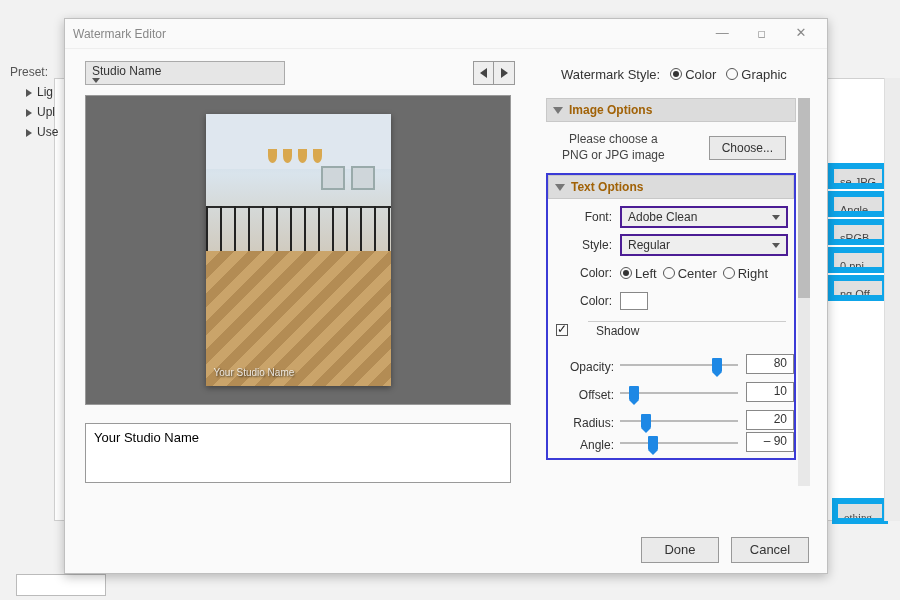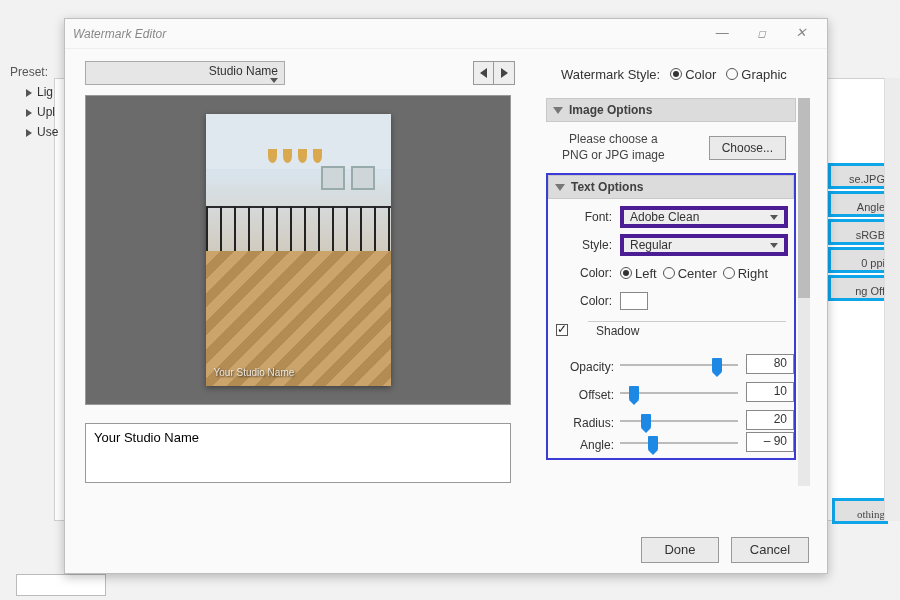--- a/index.html
+++ b/index.html
@@ -7,35 +7,35 @@
   .app { position:relative; width:900px; height:600px; overflow:hidden; }
 
   
   .bg { position:absolute; inset:0; background:#f2f2f2; }
   .bg-left { position:absolute; left:10px; top:35px; width:200px; }
   .preset-label { position:absolute; left:10px; top:65px; color:#555; }
   .bg-left li { list-style:none; padding:3px 0; }
   .bg-left .tri { display:inline-block; width:0; height:0; border-top:4px solid transparent; border-bottom:4px solid transparent; border-left:6px solid #555; margin-right:5px; vertical-align:middle;}
   .bg-inner-box { position:absolute; left:54px; top:78px; width:840px; height:443px; background:#fff; border:1px solid #d0d0d0; }
   .bg-right-panel { position:absolute; right:12px; top:85px; width:60px; }
-  .bg-right-item { height:26px; line-height:26px; background:#e0e0e0; border:3px solid #0ea5e9; margin-bottom:2px; padding-left:6px; font-size:11px; color:#444; overflow:hidden; white-space:nowrap;text-align:right;}
+  .bg-right-item { height:26px; line-height:26px; background:#e0e0e0; border:6px solid #0ea5e9; margin-bottom:2px; padding-left:6px; font-size:11px; color:#444; overflow:hidden; white-space:nowrap;}
   .bg-scrollbar-r { position:absolute; right:0; top:78px; width:16px; height:443px; background:#ececec; border-left:1px solid #ddd;}
   .bg-right-item.last { position:absolute; right:12px; top:498px; width:56px;font-family:Liberation Serif, serif; }
 
   
   .dialog { position:absolute; left:64px; top:18px; width:764px; height:556px; background:#fafafa; border:1px solid #bfbfbf; box-shadow:0 3px 10px rgba(0,0,0,0.25); }
-  .titlebar { height:30px; line-height:30px; padding:0 8px; color:#888; display:flex; justify-content:space-between; align-items:center; border-bottom:1px solid #eee;font-style:italic;}
+  .titlebar { height:30px; line-height:30px; padding:0 8px; color:#888; display:flex; justify-content:space-between; align-items:center; border-bottom:1px solid #eee;}
   .titlebar .buttons span { display:inline-block; width:36px; text-align:center; color:#888; font-size:13px;}
   .titlebar .buttons span.sq { font-size:10px; }
   .dialog-body { display:flex; padding:12px 16px 10px 20px; height:505px; }
 
   
   .left-col { width:430px; }
   .top-controls { display:flex; align-items:center; gap:8px;}
-  .preset-select { width:200px; height:24px; border:1px solid #aaa; background:#e6e6e6; padding:2px 6px; display:flex; justify-content:space-between; align-items:flex-end; font-size:12px;flex-direction:column;}
+  .preset-select { width:200px; height:24px; border:1px solid #aaa; background:#e6e6e6; padding:2px 6px; display:flex; justify-content:space-between; align-items:flex-start; font-size:12px;flex-direction:column;}
   .chev { width:0; height:0; border-left:4px solid transparent; border-right:4px solid transparent; border-top:5px solid #555;}
   .nav-arrows { margin-left:auto; display:flex; border:1px solid #999;}
   .nav-arrows span { width:20px; height:22px; display:flex; align-items:center; justify-content:center; background:#eee;}
   .nav-arrows span:first-child { border-right:1px solid #999;}
   .nav-arrows .tri-l { width:0;height:0;border-top:5px solid transparent;border-bottom:5px solid transparent;border-right:7px solid #444;}
   .nav-arrows .tri-r { width:0;height:0;border-top:5px solid transparent;border-bottom:5px solid transparent;border-left:7px solid #444;}
 
   .preview { margin-top:10px; width:426px; height:310px; border:1px solid #999; background:#6b6b6b; position:relative; display:flex; align-items:center; justify-content:center;}
   .photo { width:185px; height:272px; background:linear-gradient(180deg,#b8cde0 0%,#d9e4ec 22%,#cfc7b8 55%, #a7916f 100%); position:relative; box-shadow:0 2px 6px rgba(0,0,0,0.4);}
   
@@ -62,31 +62,31 @@
   .style-row { display:flex; align-items:center; gap:10px; height:26px; margin-bottom:10px; padding-left:16px;}
   .style-row label { font-size:13px; }
   .radio { display:inline-flex; align-items:center; gap:3px; font-size:13px;}
   .radio .circ { width:12px; height:12px; border:1px solid #555; border-radius:50%; display:inline-flex; align-items:center; justify-content:center;}
   .radio .circ.sel::after { content:""; width:6px; height:6px; background:#333; border-radius:50%;}
 
   .options-panel { position:relative; border:1px solid transparent; padding-right:14px; height:390px; overflow:hidden;}
   .options-scroll { position:absolute; right:0; top:0; width:12px; height:100%; background:#e8e8e8;}
   .options-scroll .thumb { position:absolute; top:0; left:0; right:0; height:200px; background:#bcbcbc;}
 
-  .section-hdr { background:#dcdcdc; height:24px; display:flex; align-items:center; padding:0 6px; font-weight:bold; color:#404040; font-size:12px; border:1px solid #c8c8c8; margin-bottom:6px;}
+  .section-hdr { background:#dcdcdc; height:24px; display:flex; align-items:center; padding:0 6px; font-weight:bold; color:#a16207; font-size:12px; border:1px solid #c8c8c8; margin-bottom:6px;}
   .section-hdr .disc { width:0;height:0; border-left:5px solid transparent; border-right:5px solid transparent; border-top:7px solid #777; margin-right:6px;}
 
   .img-opt-row { display:flex; align-items:center; justify-content:space-between; padding:4px 10px 10px 16px;}
   .img-opt-row .hint { font-size:12px; color:#444; text-align:center; line-height:1.3;}
   .btn { border:1px solid #999; background:#eaeaea; padding:4px 12px; font-size:12px;}
 
   .highlight-box { border:2px solid #3b3bd6; padding:0; margin-top:0;}
   .form-row { display:flex; align-items:center; height:28px; padding-right:6px;}
   .form-row .lbl { width:72px; text-align:right; padding-right:8px; font-size:12px; color:#333;}
-  .select { flex:1; height:22px; border:4px solid #4c1d95; background:#eee; display:flex; align-items:center; justify-content:space-between; padding:0 6px; font-size:12px;}
+  .select { flex:1; height:22px; border:2px solid #4c1d95; background:#eee; display:flex; align-items:center; justify-content:space-between; padding:0 6px; font-size:12px;}
   .align-row .radio { margin-right:6px;}
   .swatch { width:28px; height:18px; border:1px solid #888; background:#fff;}
 
   .divider { border:none; border-top:1px solid #ccc; margin:6px 8px 2px 40px;}
 
   .shadow-hdr { display:flex; align-items:flex-start; height:22px;}
   .shadow-hdr .cb { width:12px; height:12px; border:1px solid #555; margin:0 28px 0 8px; position:relative;}
   .shadow-hdr .cb.checked::after { content:"✓"; position:absolute; top:-3px; left:0; font-size:12px; color:#222;}
   .shadow-hdr .sh-label { font-size:12px; color:#333;}
 

